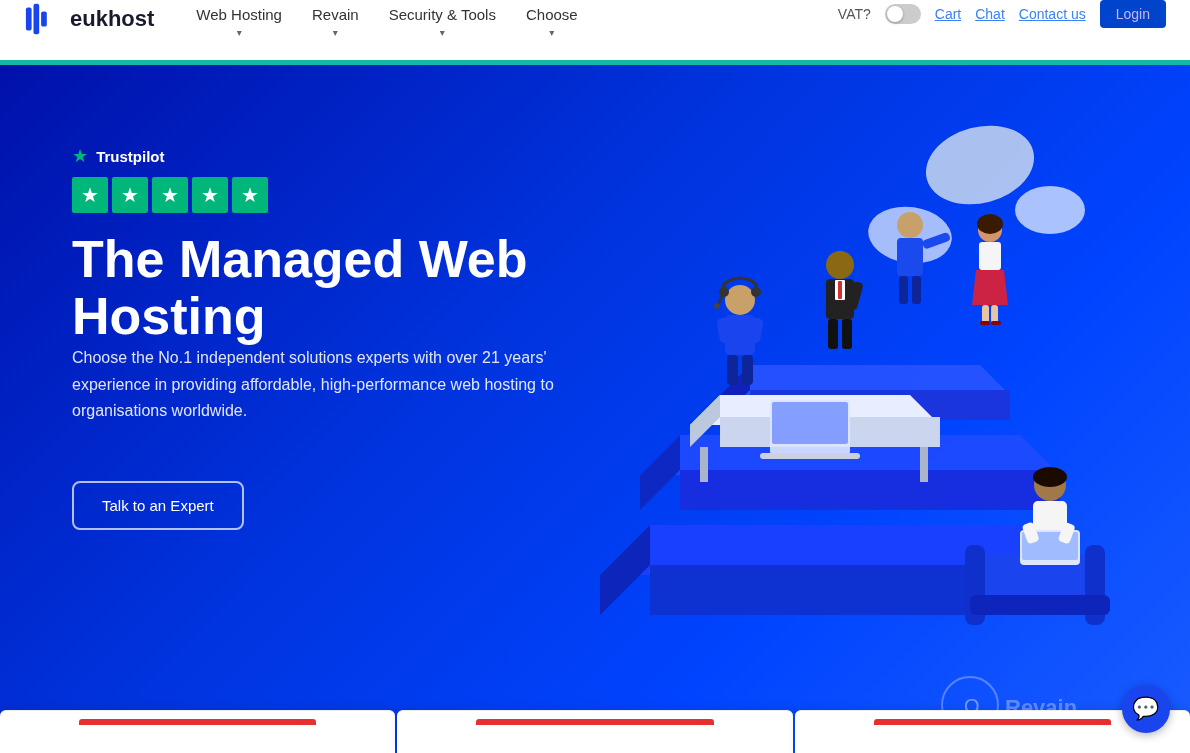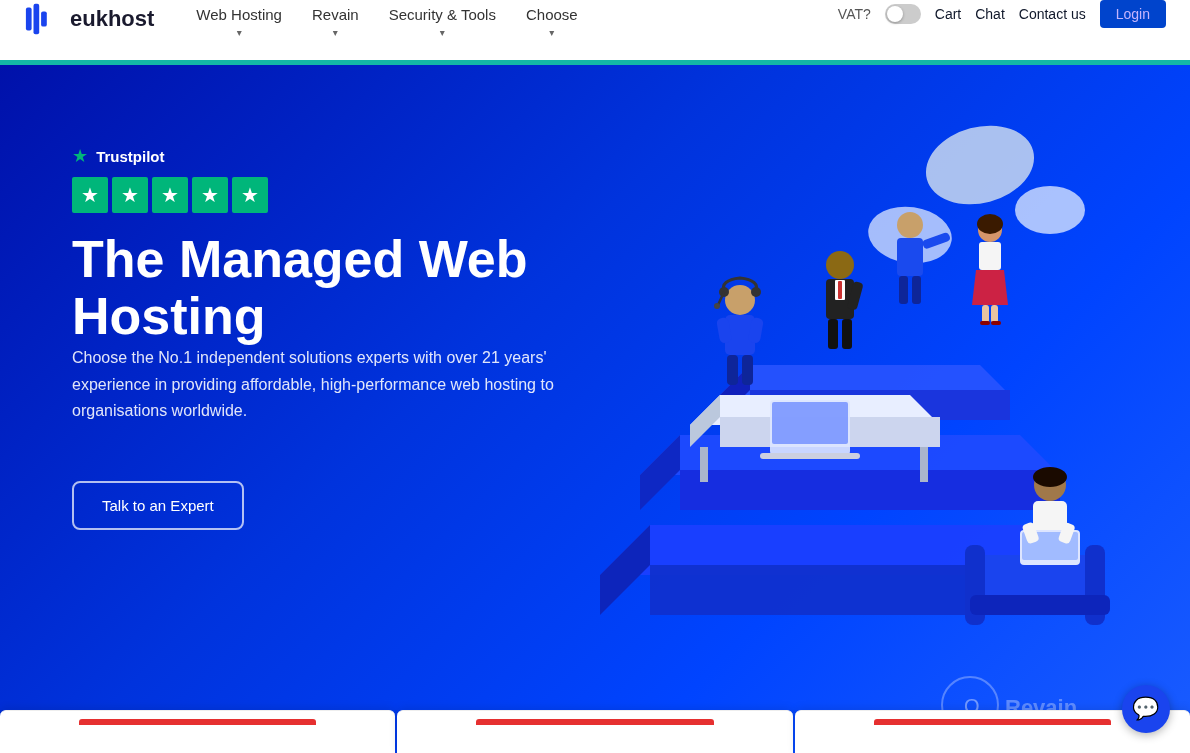--- a/index.html
+++ b/index.html
@@ -74,21 +74,22 @@
       height: 16px;
       background: #fff;
       border-radius: 50%;
       top: 2px;
       left: 2px;
       box-shadow: 0 1px 3px rgba(0,0,0,0.3);
     }
     .nav-link-item {
       cursor: pointer;
       font-size: 14px;
-      color: #0f172a;
+      color: #3b82f6;
+      text-decoration: underline;
     }
     .login-btn {
       padding: 6px 16px;
       background: #0044cc;
       color: #c4b5fd;
       border-radius: 4px;
       font-size: 14px;
       cursor: pointer;
     }
 

